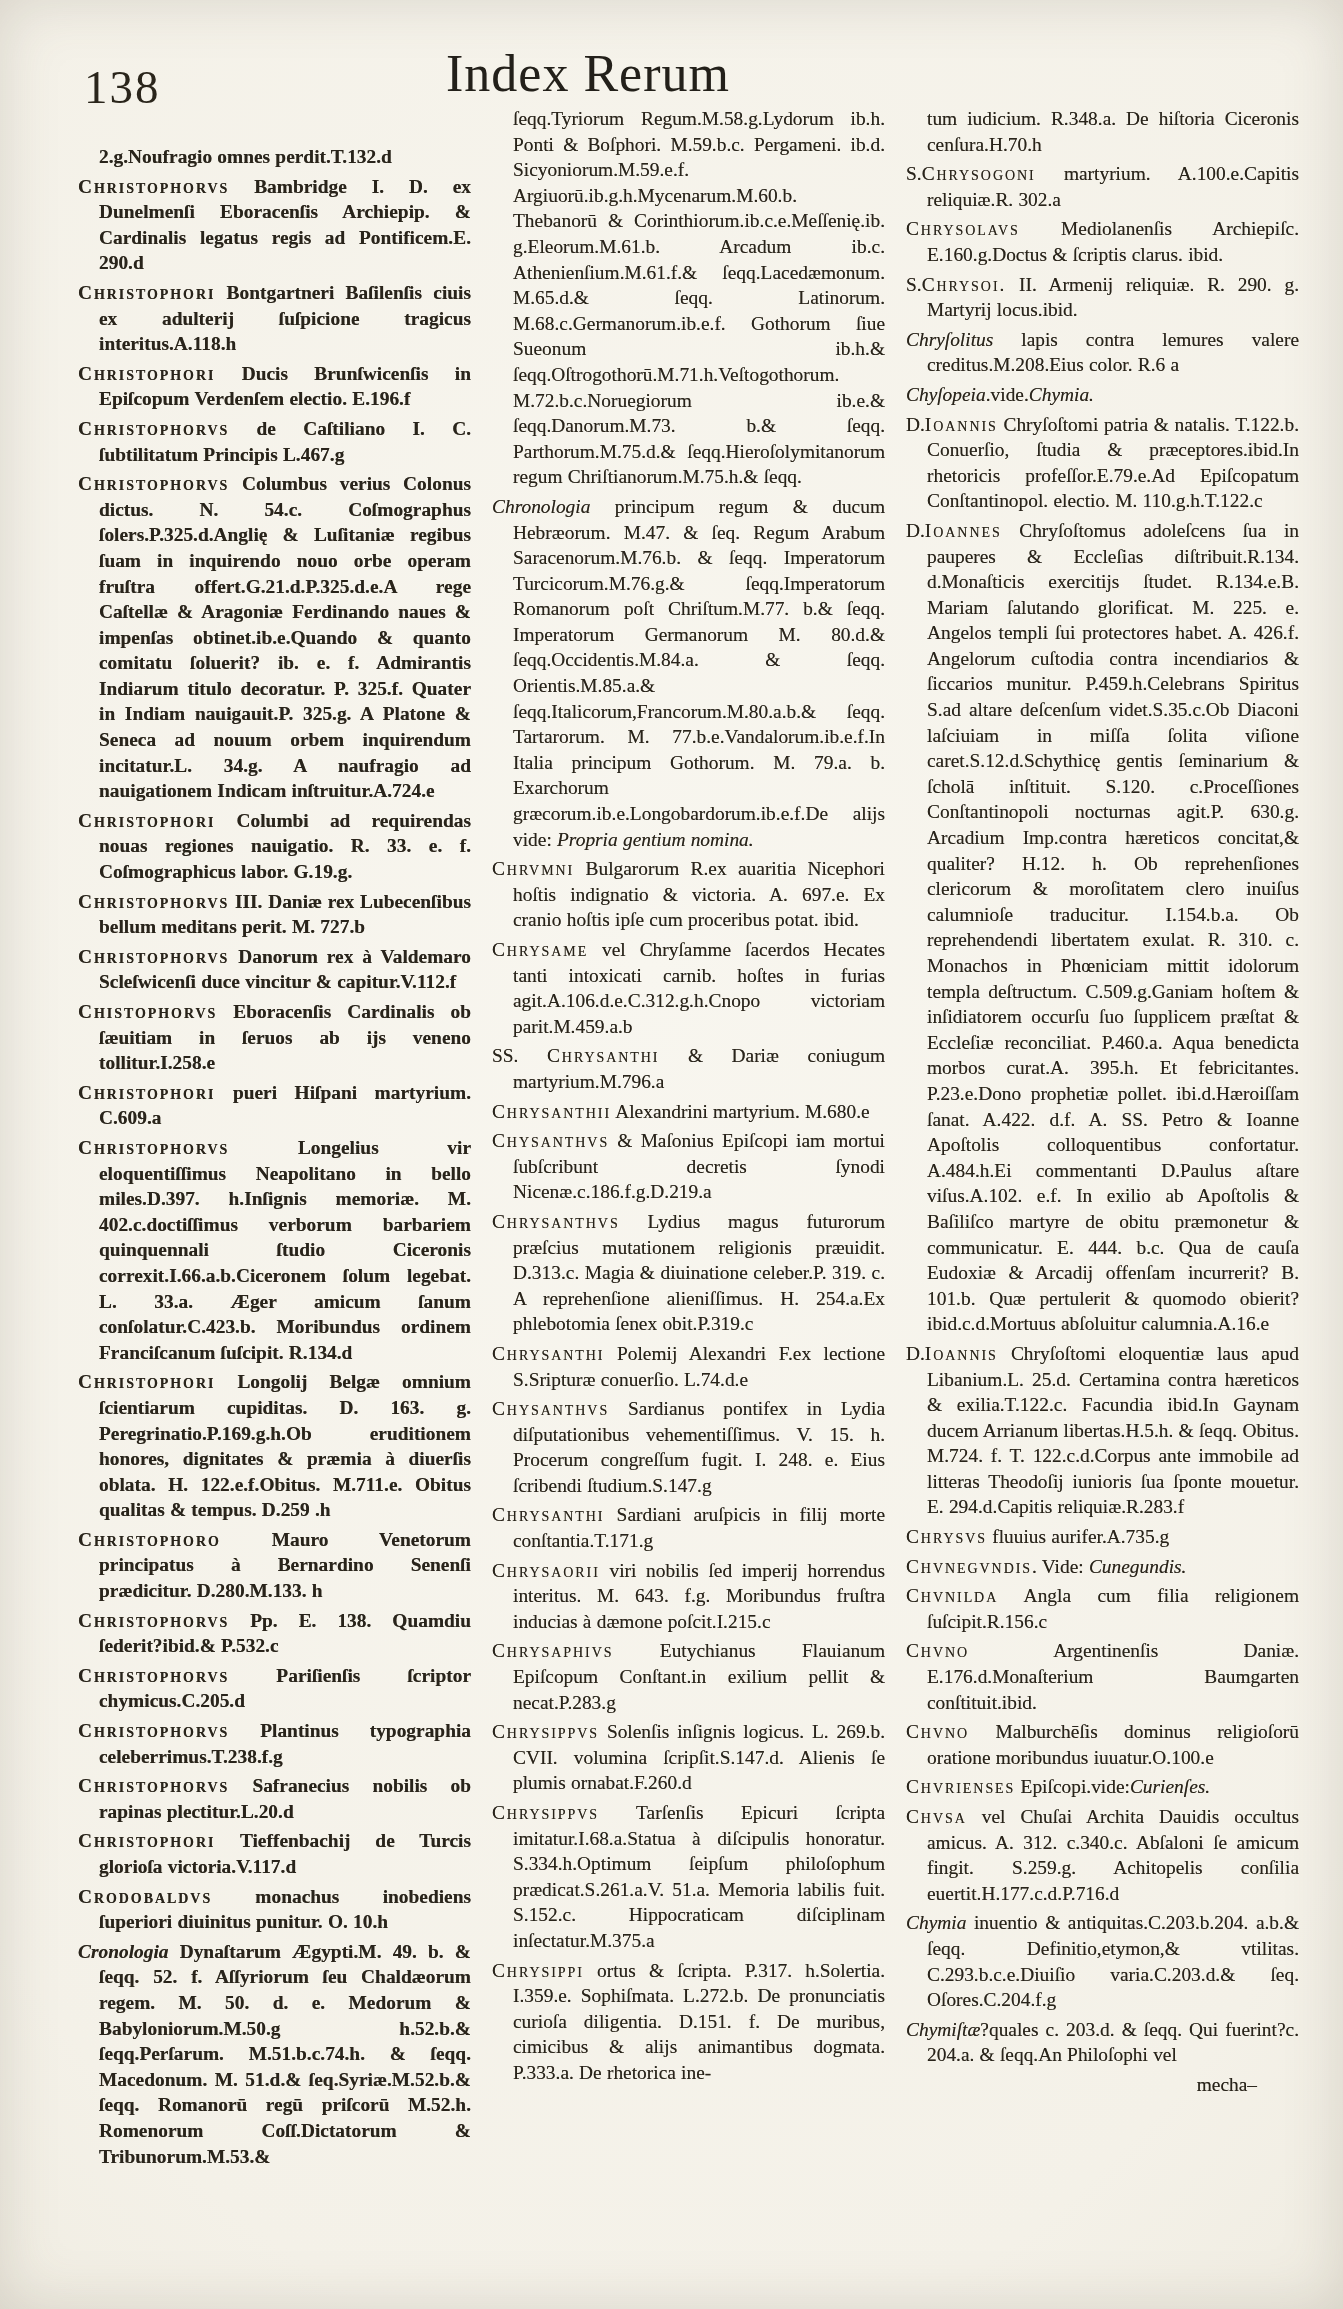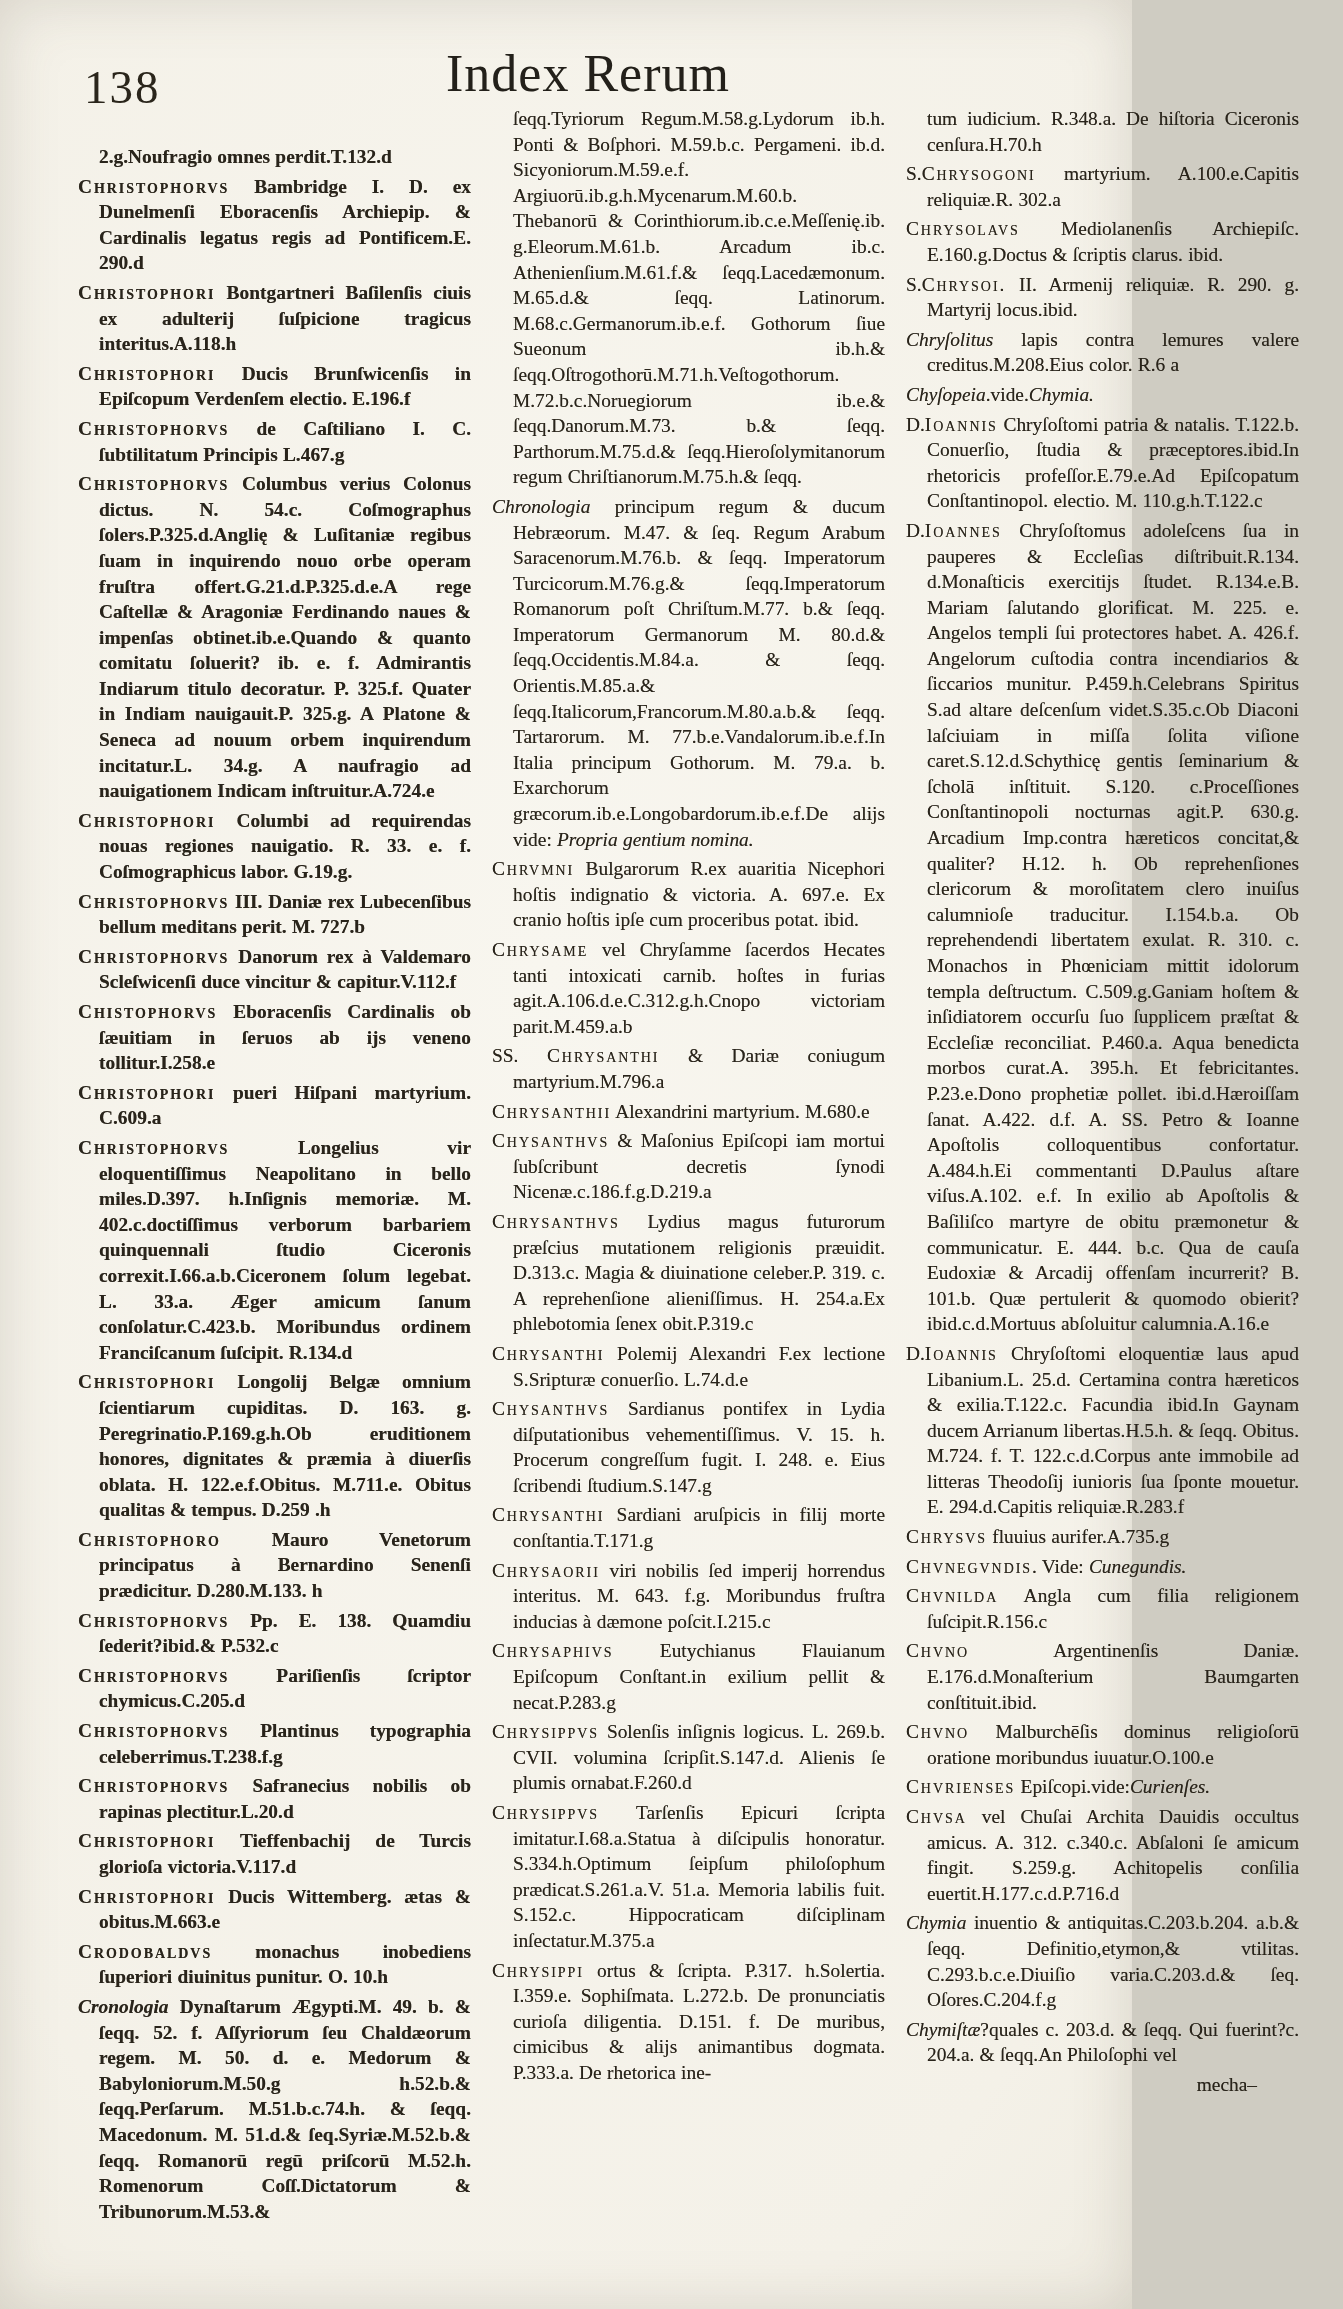--- a/index.html
+++ b/index.html
@@ -2,21 +2,21 @@
 <html><head>
 <meta charset="utf-8">
 <style>
   html,body { margin:0; padding:0; }
   body {
     width:1343px; height:2309px; overflow:hidden;
     background:#cfccc2;
     font-family:"Liberation Serif","DejaVu Serif",serif;
   }
   .page {
-    position:relative; width:1132px; height:2309px;
+    position:relative; width:1343px; height:2309px;
     background:
       radial-gradient(ellipse 120% 110% at 48% 42%, #f8f6ef 0%, #f4f1e8 55%, #eae6d9 88%, #dfdbcc 100%);
     color:#262118;
     box-shadow:inset 0 0 60px rgba(90,80,60,0.18);
   }
   .pagenum {
     position:absolute; left:84px; top:60px;
     font-size:47px; letter-spacing:2px; color:#2a251b;
   }
   .title {
@@ -68,21 +68,20 @@
         <p class="entry"><span class="sc">Chistophorvs</span><span> Eboracenſis Cardinalis ob ſæuitiam in ſeruos ab ijs veneno tollitur.I.258.e</span></p>
         <p class="entry"><span class="sc">Christophori</span><span> pueri Hiſpani martyrium. C.609.a</span></p>
         <p class="entry"><span class="sc">Christophorvs</span><span> Longelius vir eloquentiſſimus Neapolitano in bello miles.D.397. h.Inſignis memoriæ. M. 402.c.doctiſſimus verborum barbariem quinquennali ſtudio Ciceronis correxit.I.66.a.b.Ciceronem ſolum legebat. L. 33.a. Æger amicum ſanum conſolatur.C.423.b. Moribundus ordinem Franciſcanum ſuſcipit. R.134.d</span></p>
         <p class="entry"><span class="sc">Christophori</span><span> Longolij Belgæ omnium ſcientiarum cupiditas. D. 163. g. Peregrinatio.P.169.g.h.Ob eruditionem honores, dignitates &amp; præmia à diuerſis oblata. H. 122.e.f.Obitus. M.711.e. Obitus qualitas &amp; tempus. D.259 .h</span></p>
         <p class="entry"><span class="sc">Christophoro</span><span> Mauro Venetorum principatus à Bernardino Senenſi prædicitur. D.280.M.133. h</span></p>
         <p class="entry"><span class="sc">Christophorvs</span><span> Pp. E. 138. Quamdiu ſederit?ibid.&amp; P.532.c</span></p>
         <p class="entry"><span class="sc">Christophorvs</span><span> Pariſienſis ſcriptor chymicus.C.205.d</span></p>
         <p class="entry"><span class="sc">Christophorvs</span><span> Plantinus typographia celeberrimus.T.238.f.g</span></p>
         <p class="entry"><span class="sc">Christophorvs</span><span> Safranecius nobilis ob rapinas plectitur.L.20.d</span></p>
         <p class="entry"><span class="sc">Christophori</span><span> Tieffenbachij de Turcis glorioſa victoria.V.117.d</span></p>
-        <p class="entry"><span class="sc">Christophori</span><span> Ducis Wittemberg. ætas &amp; obitus.M.663.e</span></p>
         <p class="entry"><span class="sc">Crodobaldvs</span><span> monachus inobediens ſuperiori diuinitus punitur. O. 10.h</span></p>
         <p class="entry"><span class="it">Cronologia</span><span> Dynaſtarum Ægypti.M. 49. b. &amp; ſeqq. 52. f. Aſſyriorum ſeu Chaldæorum regem. M. 50. d. e. Medorum &amp; Babyloniorum.M.50.g h.52.b.&amp; ſeqq.Perſarum. M.51.b.c.74.h. &amp; ſeqq. Macedonum. M. 51.d.&amp; ſeq.Syriæ.M.52.b.&amp; ſeqq. Romanorū regū priſcorū M.52.h. Romenorum Coſſ.Dictatorum &amp; Tribunorum.M.53.&amp;</span></p>
       </div>
     <div class="col col-2">
         <p class="entry cont"><span>ſeqq.Tyriorum Regum.M.58.g.Lydorum ib.h. Ponti &amp; Boſphori. M.59.b.c. Pergameni. ib.d. Sicyoniorum.M.59.e.f. Argiuorū.ib.g.h.Mycenarum.M.60.b. Thebanorū &amp; Corinthiorum.ib.c.e.Meſſenię.ib. g.Eleorum.M.61.b. Arcadum ib.c. Athenienſium.M.61.f.&amp; ſeqq.Lacedæmonum. M.65.d.&amp; ſeqq. Latinorum. M.68.c.Germanorum.ib.e.f. Gothorum ſiue Sueonum ib.h.&amp; ſeqq.Oſtrogothorū.M.71.h.Veſtogothorum. M.72.b.c.Noruegiorum ib.e.&amp; ſeqq.Danorum.M.73. b.&amp; ſeqq. Parthorum.M.75.d.&amp; ſeqq.Hieroſolymitanorum regum Chriſtianorum.M.75.h.&amp; ſeqq.</span></p>
         <p class="entry"><span class="it">Chronologia</span><span> principum regum &amp; ducum Hebræorum. M.47. &amp; ſeq. Regum Arabum Saracenorum.M.76.b. &amp; ſeqq. Imperatorum Turcicorum.M.76.g.&amp; ſeqq.Imperatorum Romanorum poſt Chriſtum.M.77. b.&amp; ſeqq. Imperatorum Germanorum M. 80.d.&amp; ſeqq.Occidentis.M.84.a. &amp; ſeqq. Orientis.M.85.a.&amp; ſeqq.Italicorum,Francorum.M.80.a.b.&amp; ſeqq. Tartarorum. M. 77.b.e.Vandalorum.ib.e.f.In Italia principum Gothorum. M. 79.a. b. Exarchorum græcorum.ib.e.Longobardorum.ib.e.f.De alijs vide: </span><span class="it">Propria gentium nomina.</span></p>
         <p class="entry"><span class="sc">Chrvmni</span><span> Bulgarorum R.ex auaritia Nicephori hoſtis indignatio &amp; victoria. A. 697.e. Ex cranio hoſtis ipſe cum proceribus potat. ibid.</span></p>
         <p class="entry"><span class="sc">Chrysame</span><span> vel Chryſamme ſacerdos Hecates tanti intoxicati carnib. hoſtes in furias agit.A.106.d.e.C.312.g.h.Cnopo victoriam parit.M.459.a.b</span></p>
         <p class="entry"><span>SS. </span><span class="sc">Chrysanthi</span><span> &amp; Dariæ coniugum martyrium.M.796.a</span></p>
         <p class="entry"><span class="sc">Chrysanthii</span><span> Alexandrini martyrium. M.680.e</span></p>

